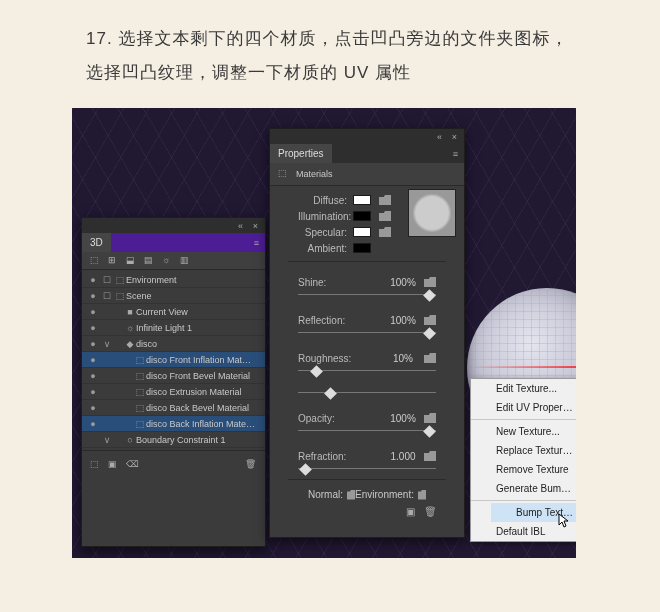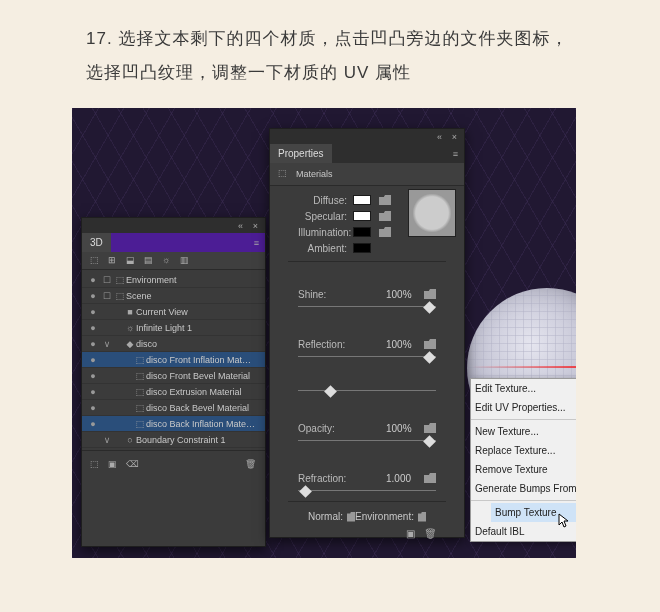--- a/index.html
+++ b/index.html
@@ -126,42 +126,42 @@
   .folder-i { width:12px; height:10px; background:#999; clip-path: polygon(0 20%, 40% 20%, 50% 0, 100% 0, 100% 100%, 0 100%); margin-left:4px; }
   .preview {
     position:absolute;
     right: 8px; top: 60px;
     width: 48px; height: 48px;
     background:
       radial-gradient(circle, #ccc 0 50%, #999 60%),
       #888;
     border:1px solid #222;
   }
-  .slider-row { margin-top:24px; }
+  .slider-row { margin-top:12px; }
   .slider-row .lab { width:55px; text-align:left; color:#bbb; }
-  .slider-row .val { width:34px; text-align:left; color:#ccc; }
+  .slider-row .val { width:34px; text-align:center; color:#ccc; }
   .slider-track { position:relative; height:10px; }
   .slider-track .line { position:absolute; left:0; right:0; top:4px; height:1px; background:#777; }
   .slider-track .dot { position:absolute; top:1px; width:9px; height:9px; background:#ddd; transform:rotate(45deg); }
   .sec-divider { height:1px; background:#2a2a2a; margin:5px -10px; }
   .props-footer { display:flex; justify-content:flex-end; align-items:center; padding:4px 10px 0; }
 
   
   .menu {
     position:absolute;
     left: 398px;
     top: 270px;
     width: 130px;
     background: #f0f0f0;
     border: 1px solid #9a9a9a;
     box-shadow: 2px 2px 6px rgba(0,0,0,.4);
     font-size: 10px;
     color: #222;
   }
-  .menu .mi { padding: 4px 4px; white-space:nowrap; overflow:hidden; text-overflow:ellipsis; }
+  .menu .mi { padding: 4px 25px; white-space:nowrap; overflow:hidden; text-overflow:ellipsis; }
   .menu .mi.hl { background:#cfe3f7;margin-left:20px; }
   .menu .sep { height:1px; background:#c8c8c8; margin:2px 0; }
   .cursor {
     position:absolute;
     left: 486px;
     top: 405px;
     width: 14px; height: 16px;
     pointer-events:none;
   }
   .cursor svg { display:block; }
@@ -303,27 +303,27 @@
     </div>
     <div class="props-body">
       <div class="preview"></div>
 
       <div class="prow">
         <span class="lab">Diffuse:</span>
         <span class="swatch white"></span>
         <span class="folder-i"></span>
       </div>
       <div class="prow">
+        <span class="lab">Illumination:</span>
+        <span class="swatch black"></span>
+        <span class="folder-i"></span>
+      </div>
+      <div class="prow">
         <span class="lab">Specular:</span>
         <span class="swatch white"></span>
-        <span class="folder-i"></span>
-      </div>
-      <div class="prow">
-        <span class="lab">Illumination:</span>
-        <span class="swatch black"></span>
         <span class="folder-i"></span>
       </div>
       <div class="prow">
         <span class="lab">Ambient:</span>
         <span class="swatch black"></span>
       </div>
 
       <div class="sec-divider"></div>
       <div id="sliders">
           <div class="slider-row">
@@ -341,20 +341,32 @@
           <div class="slider-row">
             <div class="prow">
               <span class="lab">Reflection:</span>
               <span style="flex:1"></span>
               <span class="val">100%</span>
               <span class="folder-i"></span>
             </div>
             <div class="slider-track">
               <div class="line"></div>
               <div class="dot" style="left:92%"></div>
+            </div>
+          </div>
+          <div class="slider-row">
+            <div class="prow">
+              <span class="lab">Roughness:</span>
+              <span style="flex:1"></span>
+              <span class="val">10%</span>
+              <span class="folder-i"></span>
+            </div>
+            <div class="slider-track">
+              <div class="line"></div>
+              <div class="dot" style="left:10%"></div>
             </div>
           </div>
           <div class="slider-row">
             <div class="slider-track">
               <div class="line"></div>
               <div class="dot" style="left:20%"></div>
             </div>
           </div>
           <div class="slider-row">
             <div class="prow">

